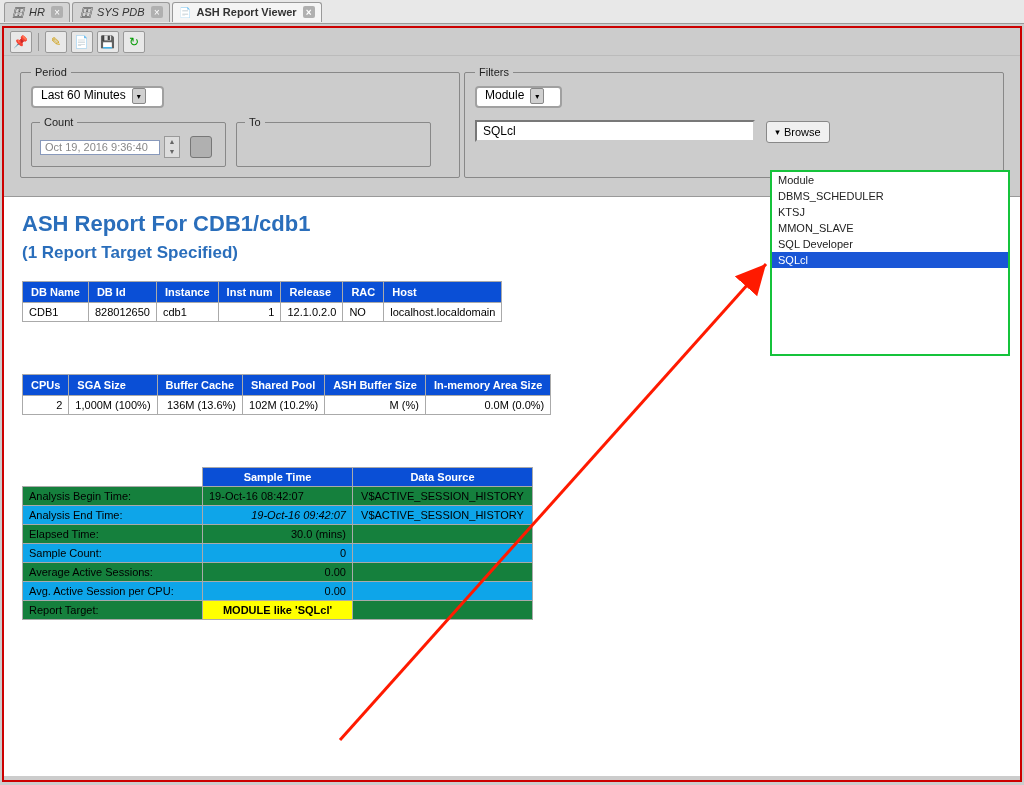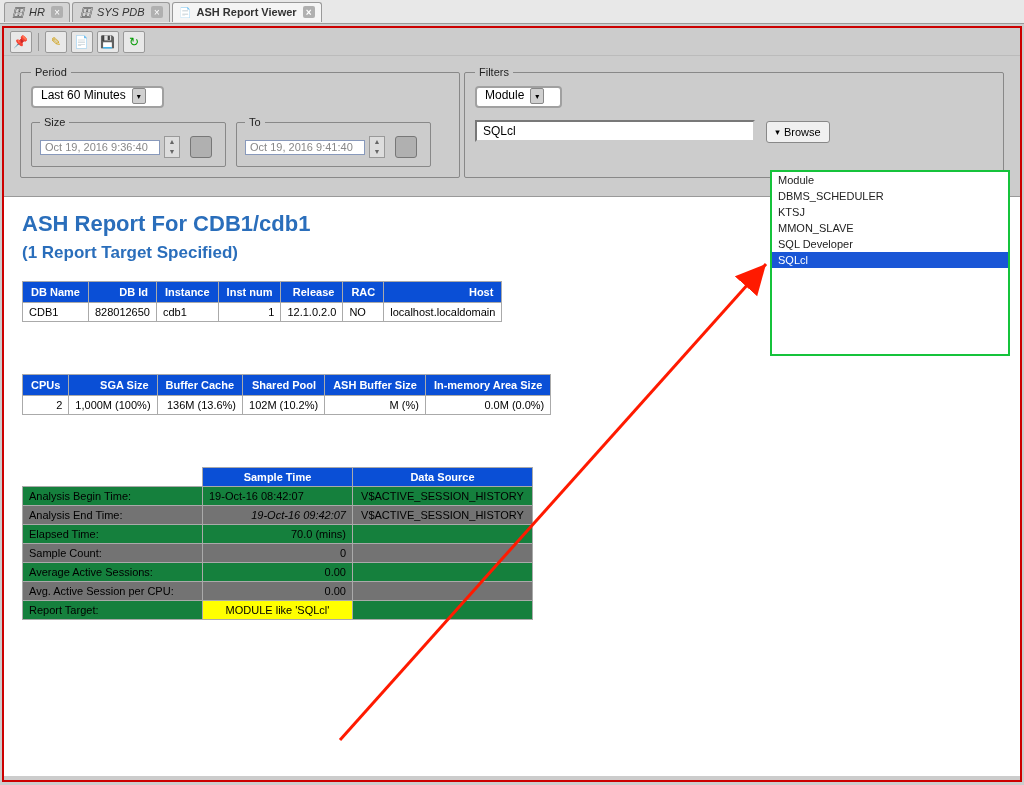--- a/index.html
+++ b/index.html
@@ -237,21 +237,21 @@
 .rpt-table {
   border-collapse: collapse;
   margin-bottom: 22px;
 }
 .rpt-table th {
   background: #0a4fd6;
   color: #fff;
   font-size: 11px;
   padding: 4px 8px;
   border: 1px solid #aaa;
-  text-align: right;
+  text-align: left;
 }
 .rpt-table td {
   border: 1px solid #aaa;
   font-size: 11px;
   padding: 3px 6px;
   background: #fff;
 }
 .rpt-table td.r { text-align: right; }
 
 .sample-table {
@@ -261,25 +261,25 @@
   border: 1px solid #aaa;
   font-size: 11px;
   padding: 3px 6px;
 }
 .sample-table th {
   background: #0a4fd6;
   color: #fff;
   text-align: center;
 }
 .sample-table tr.ylw td { background: #15803d; }
-.sample-table tr.wht td { background: #737373; }
+.sample-table tr.wht td { background: #0ea5e9; }
 .filter-target {
   background: yellow !important;
   text-align: center;
-  font-weight: normal;
+  font-weight: bold;
 }
 
 .popup-list {
   position: absolute;
   top: 170px;
   left: 770px;
   width: 240px;
   height: 186px;
   border: 2px solid #15c33b;
   background: #fff;
@@ -338,40 +338,32 @@
 
   <div class="controls-row">
     <fieldset class="period-box">
       <legend>Period</legend>
       <div class="dropdown">
         <span>Last 60 Minutes</span>
         <span class="dropdown-caret">▾</span>
       </div>
       <div class="sub-fieldset-row">
         <fieldset class="dt-fieldset">
-          <legend>Size</legend>
+          <legend>Count</legend>
           <div class="dt-inner">
             <input class="dt-input" value="Oct 19, 2016 9:36:40" style="">
             <div class="spinner-btns">
               <div class="spinner-btn">▲</div>
               <div class="spinner-btn">▼</div>
             </div>
             <span class="sq-btn"></span>
           </div>
         </fieldset>
         <fieldset class="dt-fieldset">
           <legend>To</legend>
-          <div class="dt-inner">
-            <input class="dt-input" value="Oct 19, 2016 9:41:40" style="">
-            <div class="spinner-btns">
-              <div class="spinner-btn">▲</div>
-              <div class="spinner-btn">▼</div>
-            </div>
-            <span class="sq-btn"></span>
-          </div>
         </fieldset>
       </div>
     </fieldset>
 
     <fieldset class="filters-box">
       <legend>Filters</legend>
       <div class="dropdown">
         <span>Module</span>
         <span class="dropdown-caret">▾</span>
       </div>
@@ -450,21 +442,21 @@
             <td style="text-align: left;">19-Oct-16 08:42:07</td>
             <td style="text-align: center;">V$ACTIVE_SESSION_HISTORY</td>
           </tr>
           <tr class="wht">
             <td>Analysis End Time:</td>
             <td style="text-align: right; font-style: italic;">19-Oct-16 09:42:07</td>
             <td style="text-align: center;">V$ACTIVE_SESSION_HISTORY</td>
           </tr>
           <tr class="ylw">
             <td>Elapsed Time:</td>
-            <td style="text-align: right;">70.0 (mins)</td>
+            <td style="text-align: right;">30.0 (mins)</td>
             <td style="text-align: center;"></td>
           </tr>
           <tr class="wht">
             <td>Sample Count:</td>
             <td style="text-align: right;">0</td>
             <td style="text-align: center;"></td>
           </tr>
           <tr class="ylw">
             <td>Average Active Sessions:</td>
             <td style="text-align: right;">0.00</td>

